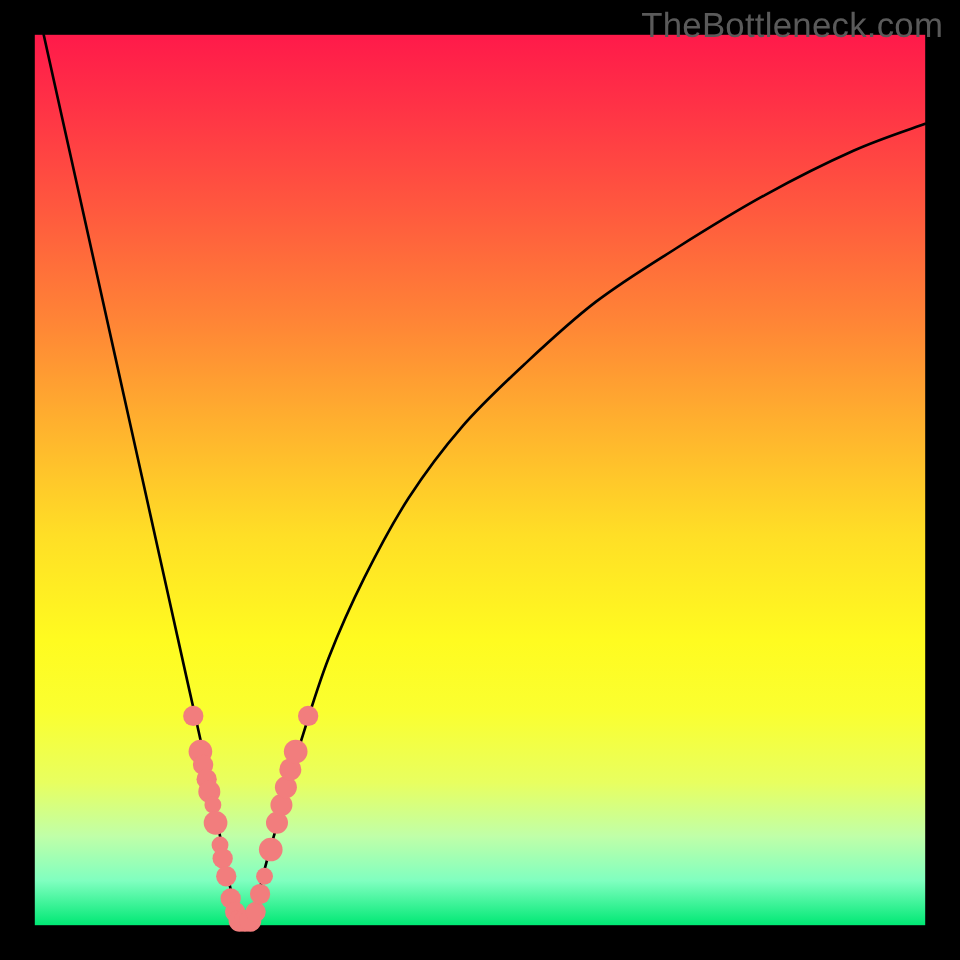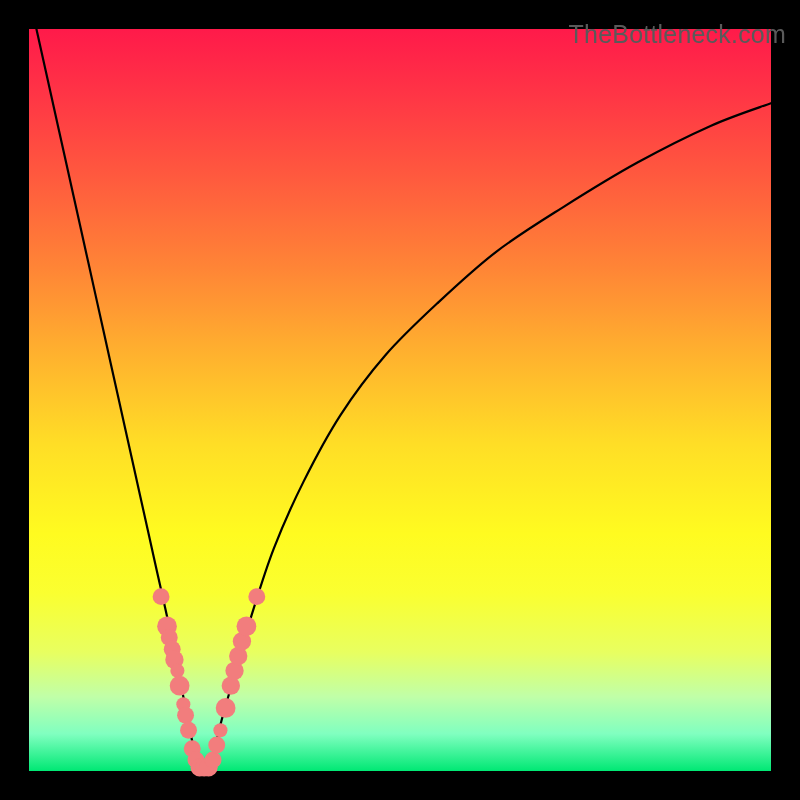--- a/index.html
+++ b/index.html
@@ -35,23 +35,23 @@
       #fffb20 68%,
       #faff30 76%,
       #e8ff60 84%,
       #c0ffa8 90%,
       #80ffc0 95%,
       #00e874 100%
     );
   }
   .watermark {
     position: absolute;
-    top: 20px;
+    top: 6px;
     right: 14px;
-    font-size: 25px;
+    font-size: 29px;
     font-weight: 500;
     color: #5a5a5a;
     letter-spacing: 0.2px;
     font-family: Arial, Helvetica, sans-serif;
   }
   svg.curves {
     position: absolute;
     top: 0;
     left: 0;
     width: 742px;

